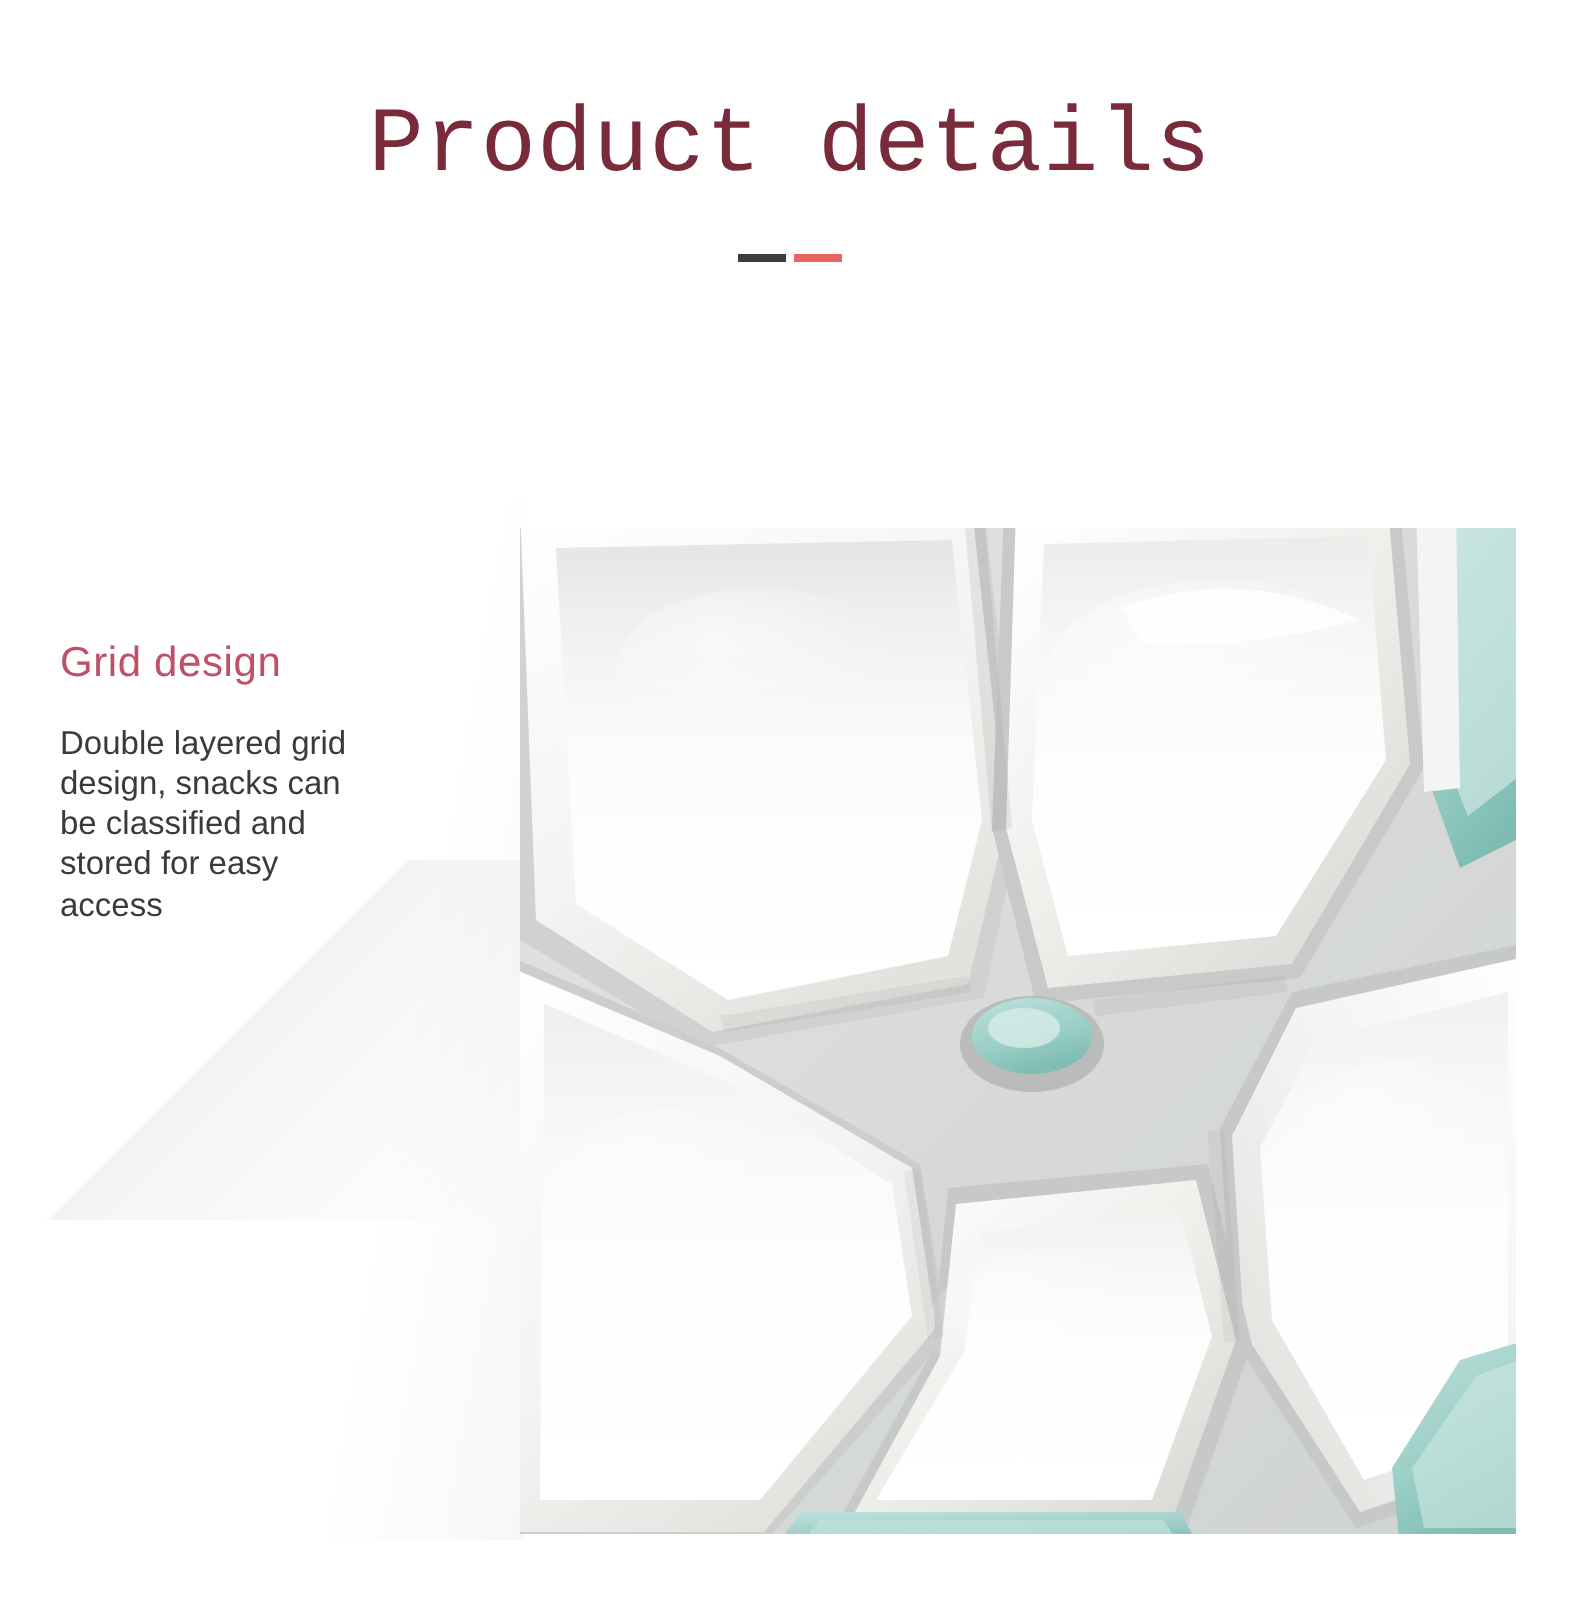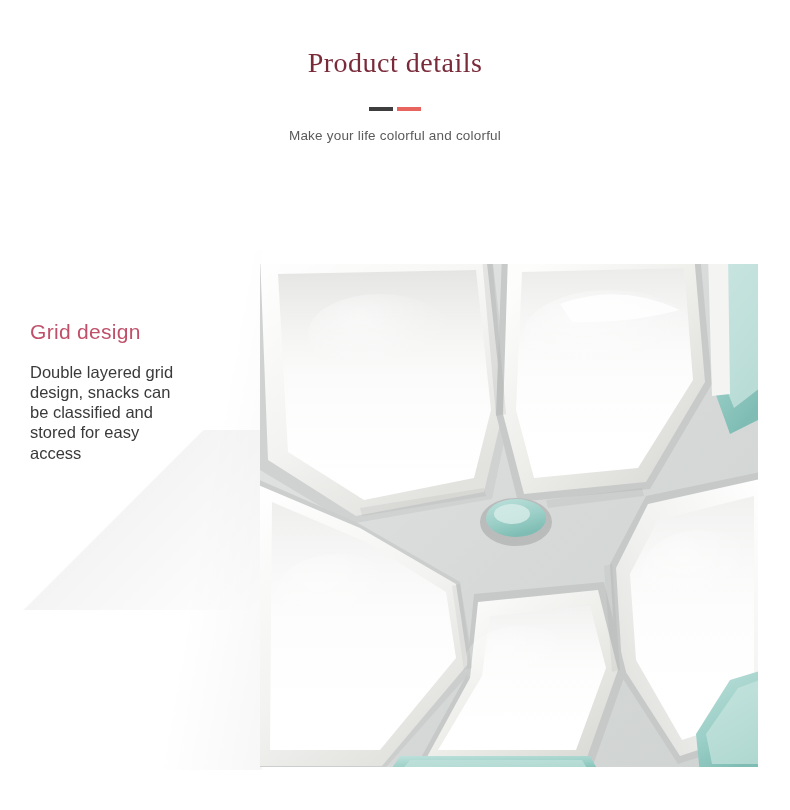--- a/index.html
+++ b/index.html
@@ -24,23 +24,23 @@
 
   
   .header {
     position: absolute;
     left: 0;
     top: 48px;
     width: 790px;
     text-align: center;
   }
   .header-title {
-    font-size: 28px;
+    font-size: 46px;
     color: #7a2b3a;
-    font-family: Liberation Serif, serif;
+    font-family: Liberation Mono, monospace;
     letter-spacing: 0.5px;
     line-height: 1.1;
     margin: 0;
     font-weight: 400;
   }
   .divider {
     margin: 28px auto 0 auto;
     width: 56px;
     height: 4px;
     display: flex;
@@ -123,21 +123,20 @@
 <body>
 
 <div class="page">
 
   <div class="header">
     <h1 class="header-title">Product details</h1>
     <div class="divider">
       <span class="dash-dark"></span>
       <span class="dash-red"></span>
     </div>
-    <div class="header-sub">Make your life colorful and colorful</div>
   </div>
 
   <div class="left-block">
     <h2 class="left-title">Grid design</h2>
     <p class="left-body">Double layered grid
 design, snacks can
 be classified and
 stored for easy
 access</p>
   </div>

